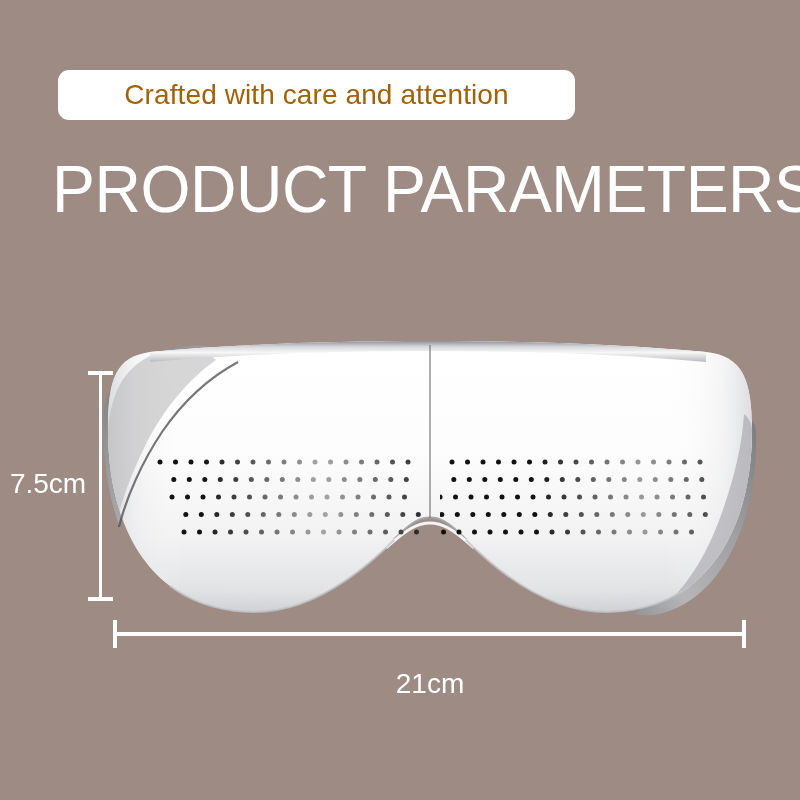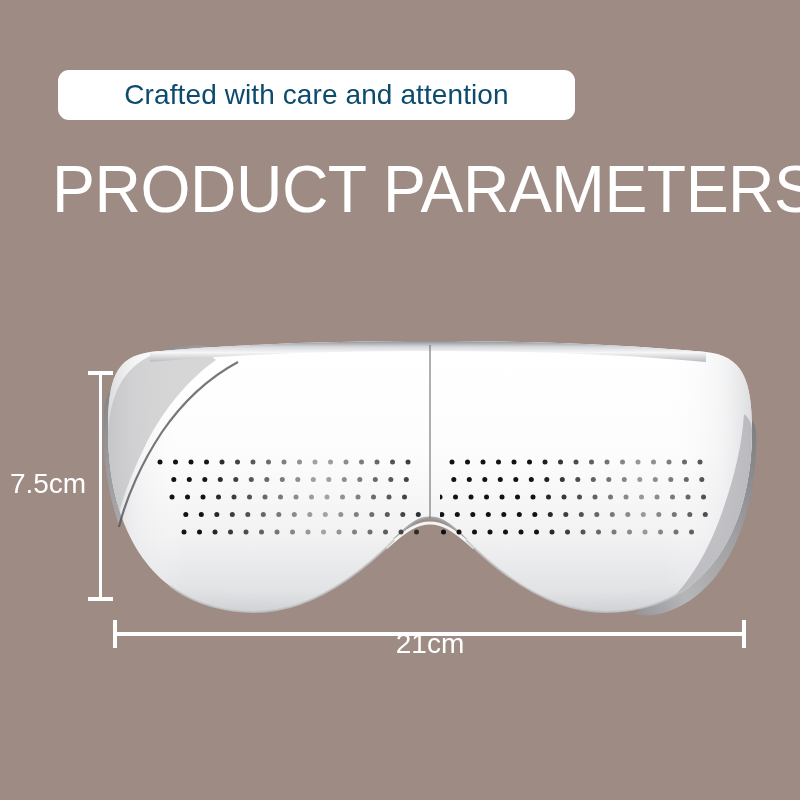--- a/index.html
+++ b/index.html
@@ -30,21 +30,21 @@
     height: 50px;
     background: #ffffff;
     border-radius: 11px;
     display: flex;
     align-items: center;
     justify-content: center;
     box-sizing: border-box;
   }
   #tagline-text {
     font-size: 28px;
-    color: #0c4a6e;
+    color: #a16207;
     letter-spacing: 0.1px;
     white-space: nowrap;
     font-weight: 400;
   }
 
   
   #page-title {
     position: absolute;
     left: 52px;
     top: 153px;
@@ -128,21 +128,21 @@
   }
   #dim-horizontal-cap-right {
     left: 742px;
     top: 620px;
     width: 4px;
     height: 28px;
   }
   #dim-horizontal-label {
     position: absolute;
     left: 330px;
-    top: 627px;
+    top: 667px;
     width: 200px;
     text-align: center;
     color: #ffffff;
     font-size: 28px;
     line-height: 34px;
     white-space: nowrap;
   }
 </style>
 </head>
 <body>

